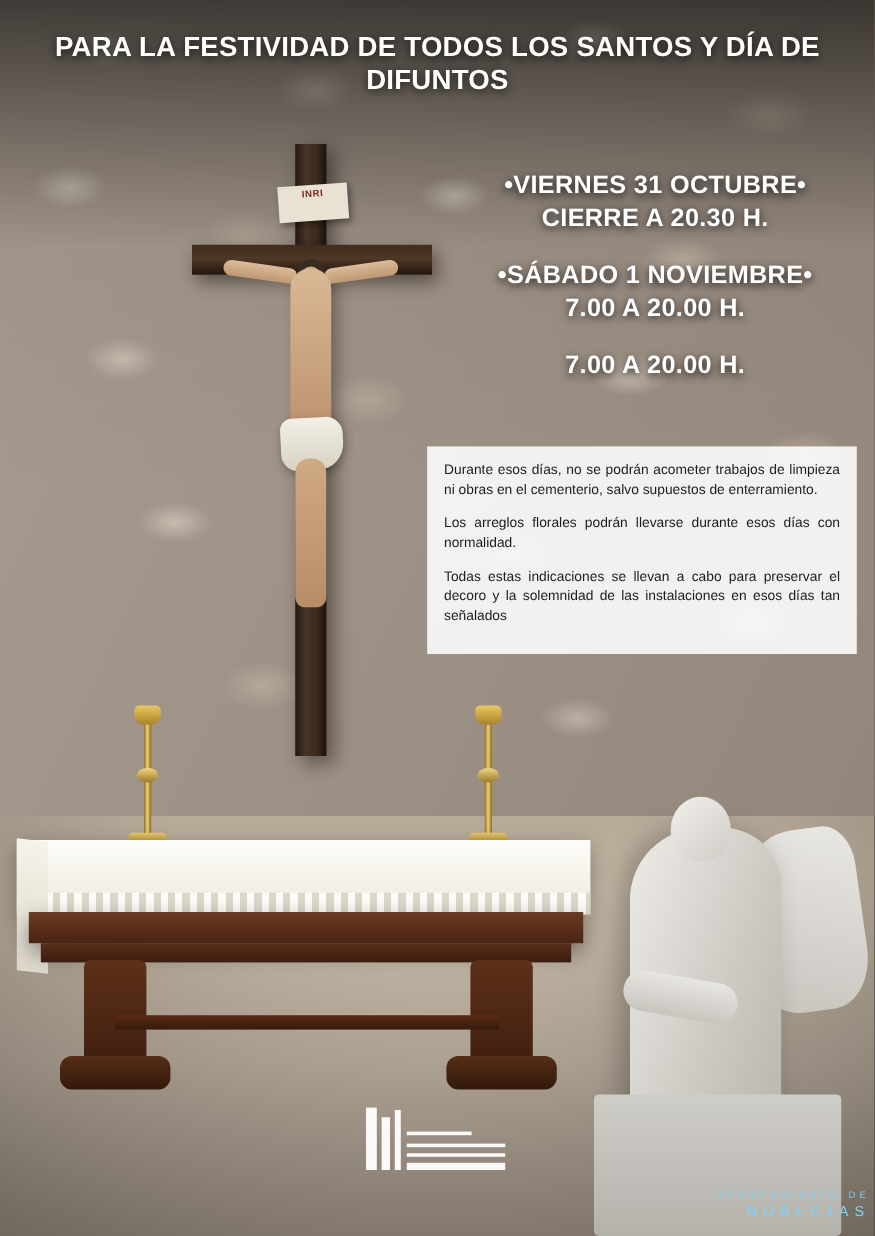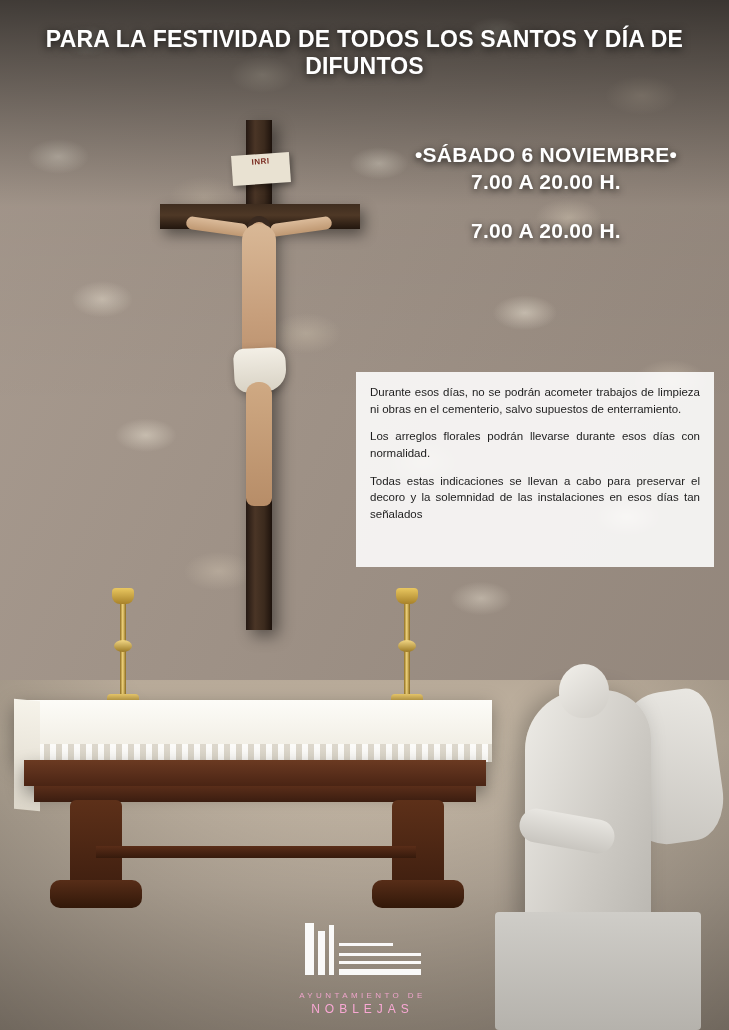--- a/index.html
+++ b/index.html
@@ -246,36 +246,36 @@
     font-size: 21px; font-weight: bold; letter-spacing: 0.3px; line-height: 1.25;
   }
   .sched-time {
     font-size: 21px; font-weight: bold; letter-spacing: 0.3px; line-height: 1.35;
   }
 
   
   .notice {
     position: absolute; left: 356px; top: 372px; width: 358px;
     background: rgba(255,255,255,0.88);
-    padding: 12px 14px 28px 14px;
+    padding: 12px 14px 6px 14px;
     box-sizing: border-box;
     color: #1c1c1c;
   }
   .notice p {
     margin: 0 0 11px;
     font-size: 11.5px;
     line-height: 1.45;
     text-align: justify;
   }
   .notice p:last-child { margin-bottom: 16px; }
 
   
   .logo {
     position: absolute; left: 0; right: 4px; bottom: 14px;
-    text-align: center; color: #f9a8d4;
+    text-align: right; color: #7dd3fc;
   }
   .logo-mark {
     width: 128px; height: 62px; margin: 0 auto 6px;
     position: relative;
   }
   .logo-mark .bar {
     position: absolute; background: #fff; opacity: .95;
   }
   .logo-mark .b1 { left: 6px;  top: 0;   width: 9px;  height: 52px; }
   .logo-mark .b2 { left: 19px; top: 8px; width: 7px;  height: 44px; }
@@ -341,21 +341,25 @@
     <div class="angel-head"></div>
     <div class="angel-base"></div>
   </div>
 
   <div class="header">
     <div class="subtitle">PARA LA FESTIVIDAD DE TODOS LOS SANTOS Y DÍA DE DIFUNTOS</div>
   </div>
 
   <div class="schedule">
     <div class="sched-group">
-      <div class="sched-day">•SÁBADO 6 NOVIEMBRE•</div>
+      <div class="sched-day">•VIERNES 31 OCTUBRE•</div>
+      <div class="sched-time">CIERRE A 20.30 H.</div>
+    </div>
+    <div class="sched-group">
+      <div class="sched-day">•SÁBADO 1 NOVIEMBRE•</div>
       <div class="sched-time">7.00 A 20.00 H.</div>
     </div>
     <div class="sched-group">
       <div class="sched-time">7.00 A 20.00 H.</div>
     </div>
   </div>
 
   <div class="notice">
     <p>Durante esos días, no se podrán acometer trabajos de limpieza ni obras en el cementerio, salvo supuestos de enterramiento.</p>
     <p>Los arreglos florales podrán llevarse durante esos días con normalidad.</p>

